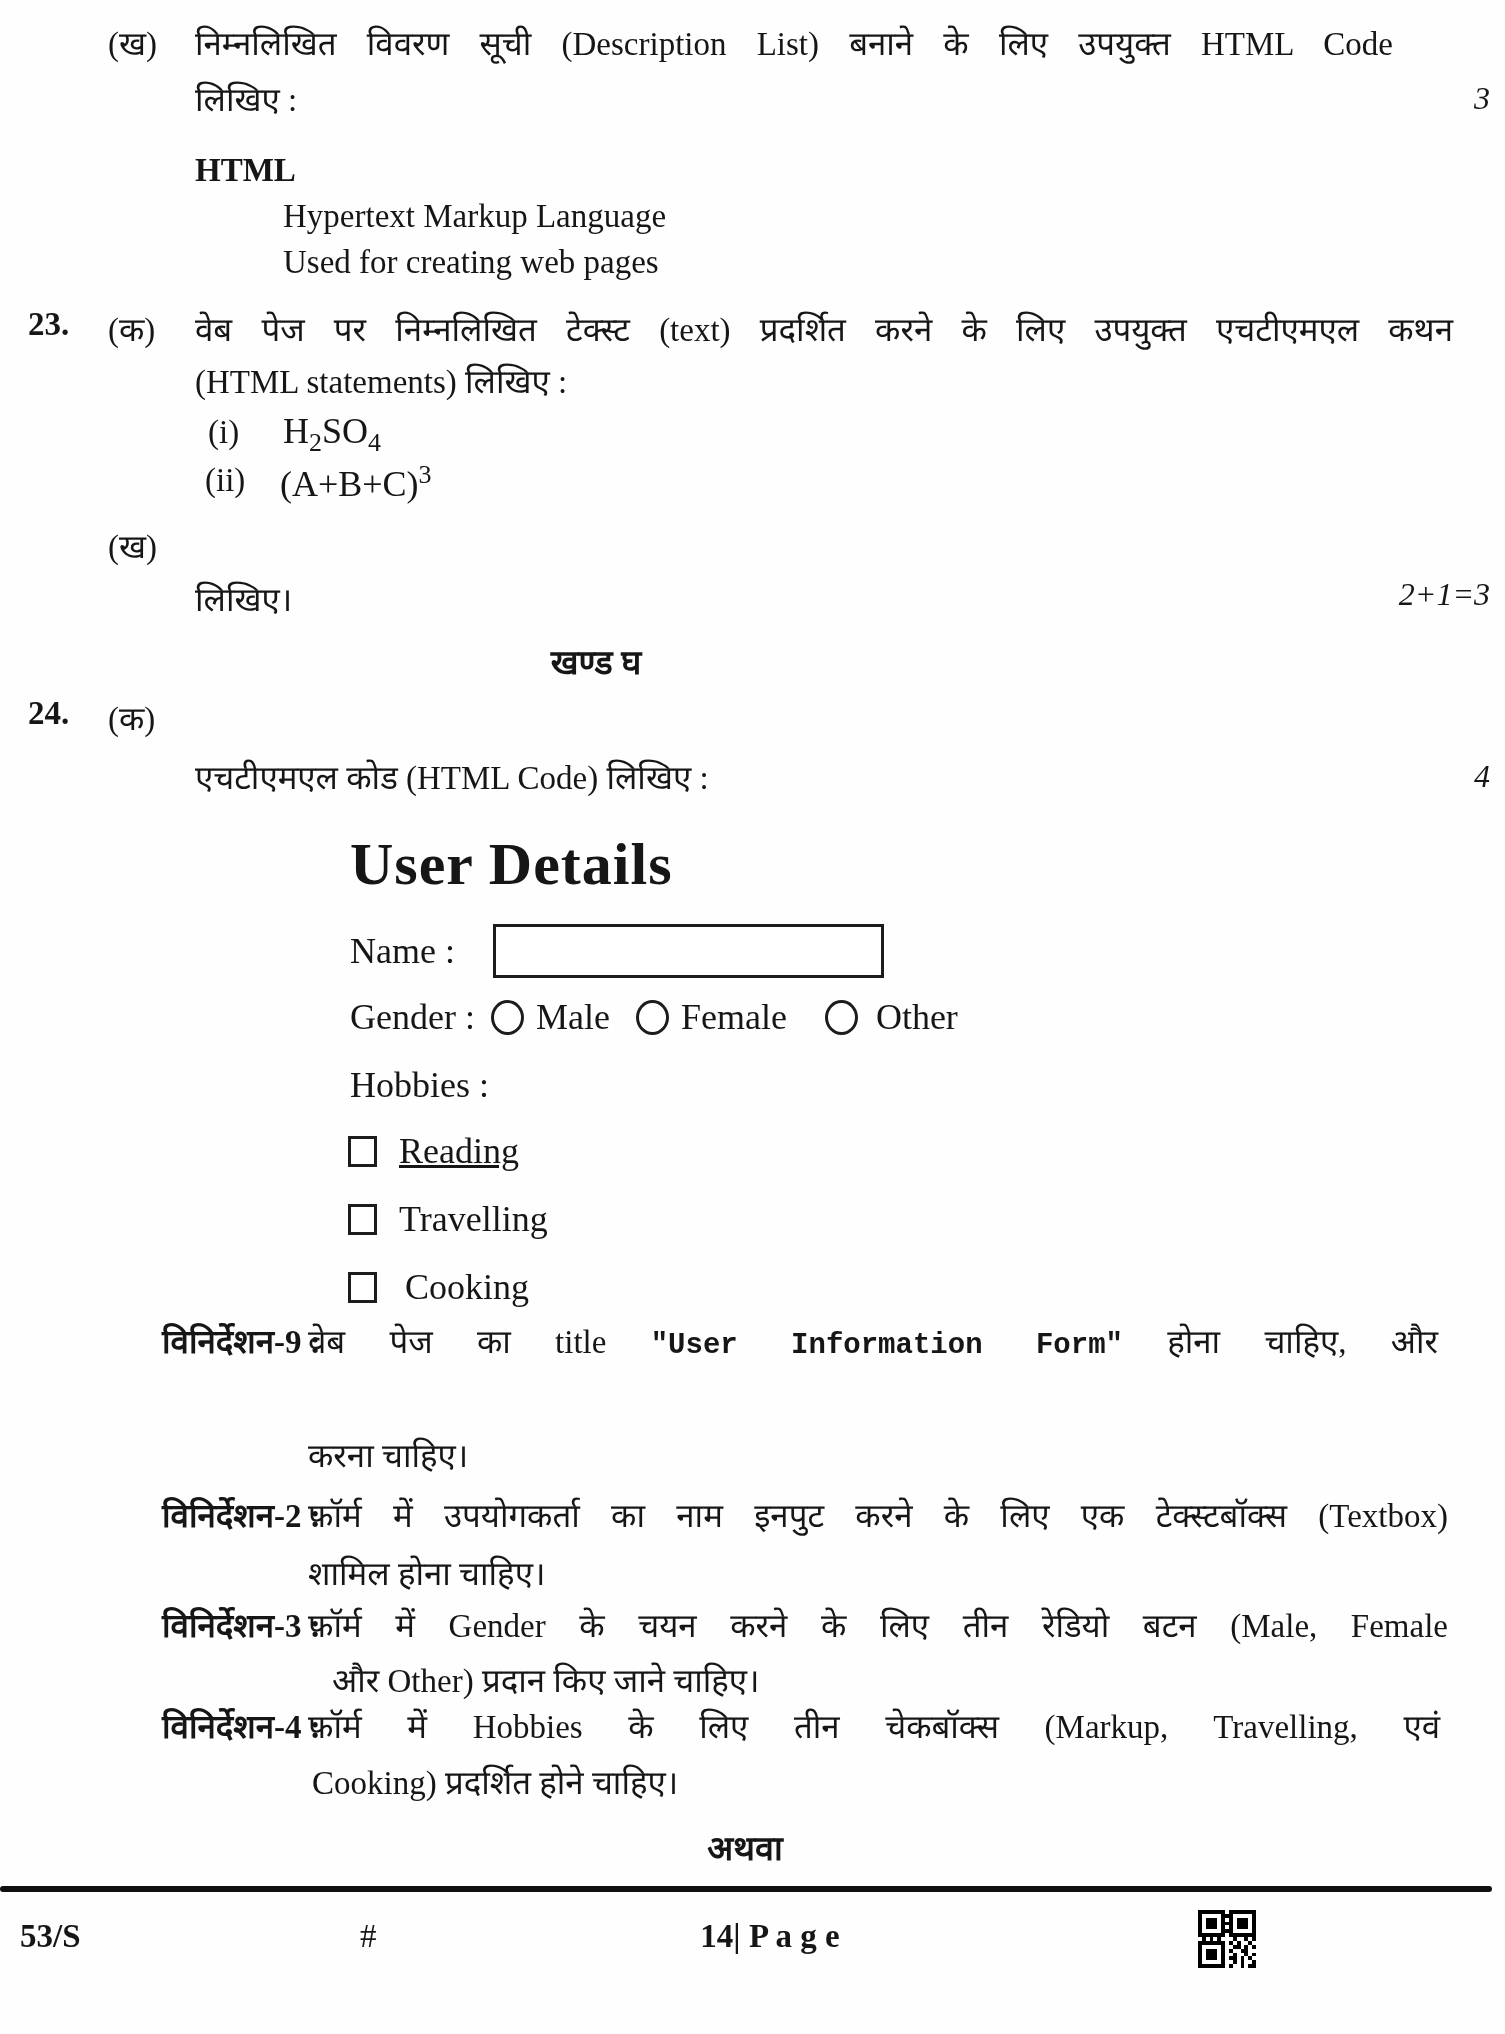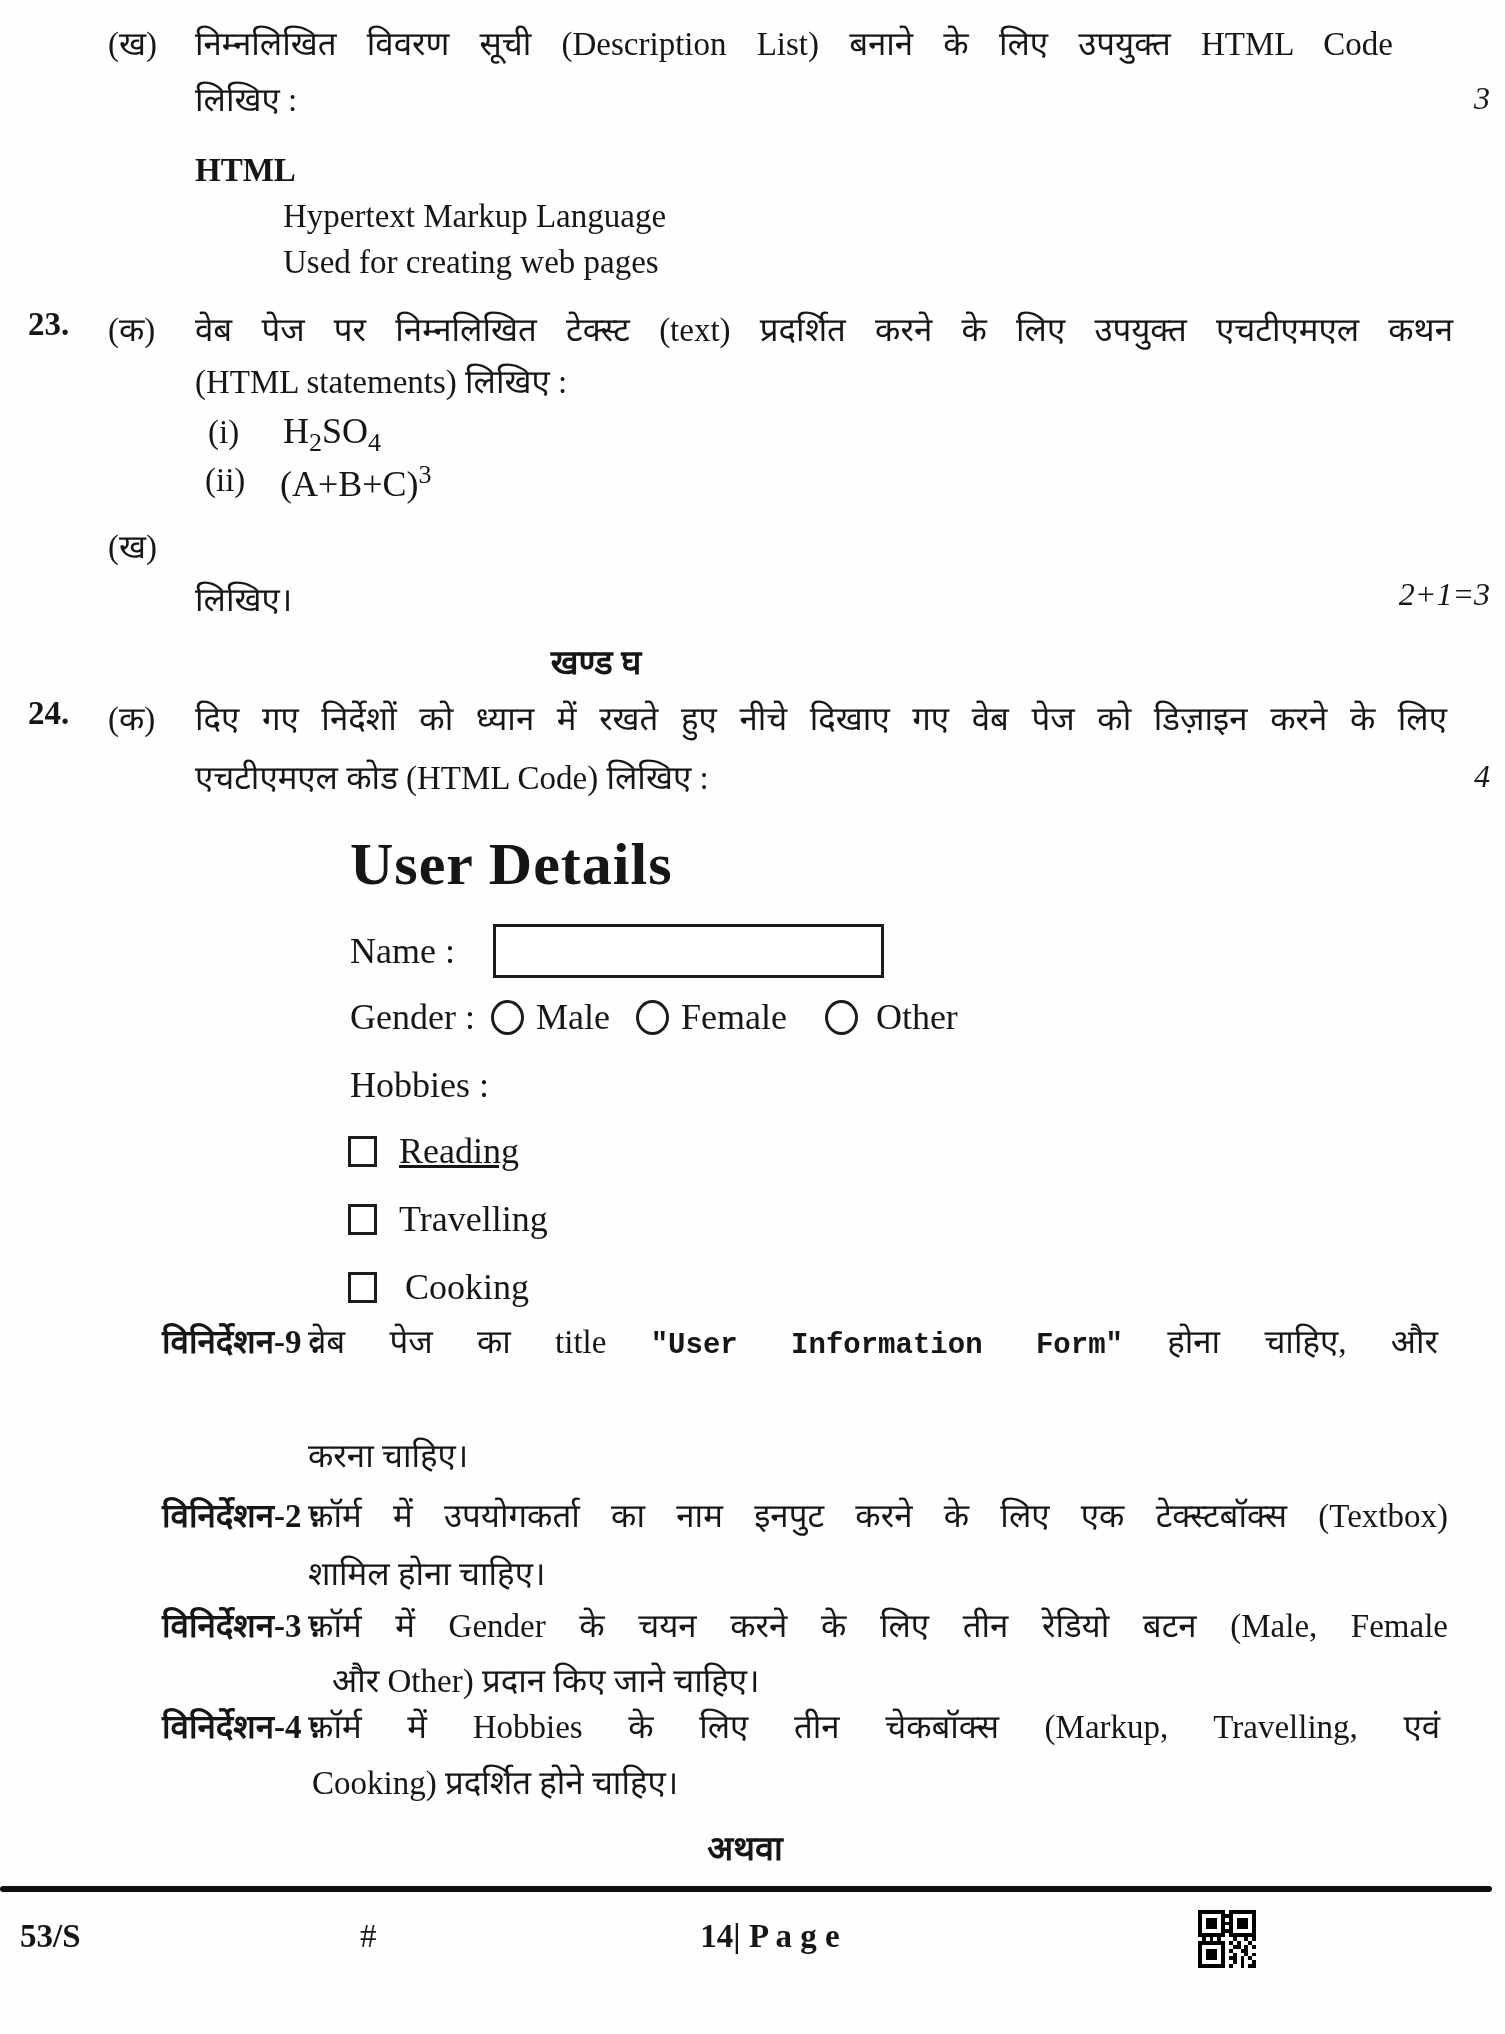--- a/index.html
+++ b/index.html
@@ -73,21 +73,20 @@
   <div class="abs line formula" style="left:280px;top:460px;"><span>(A+B+C)</span><sup>3</sup></div>
 
   <div class="abs line" style="left:108px;top:523px;">(ख)</div>
   <div class="abs line" style="left:195px;top:576px;">लिखिए।</div>
   <div class="abs marks" style="top:576px;">2+1=3</div>
 
   <div class="abs section-head" style="top:638px;">खण्ड घ</div>
 
   <div class="abs line qnum" style="left:28px;top:695px;">24.</div>
   <div class="abs line" style="left:108px;top:695px;">(क)</div>
-  <div class="abs jline" style="left:195px;top:695px;width:1252px;">दिए गए निर्देशों को ध्यान में रखते हुए नीचे दिखाए गए वेब पेज को डिज़ाइन करने के लिए</div>
   <div class="abs line" style="left:195px;top:754px;">एचटीएमएल कोड (HTML Code) लिखिए :</div>
   <div class="abs marks" style="top:758px;">4</div>
 
   <div class="abs line form-title" style="left:350px;top:830px;">User Details</div>
 
   <div class="abs frow" style="left:350px;top:924px;">
     <span class="flabel">Name :</span>
     <span class="tb"></span>
   </div>
 

